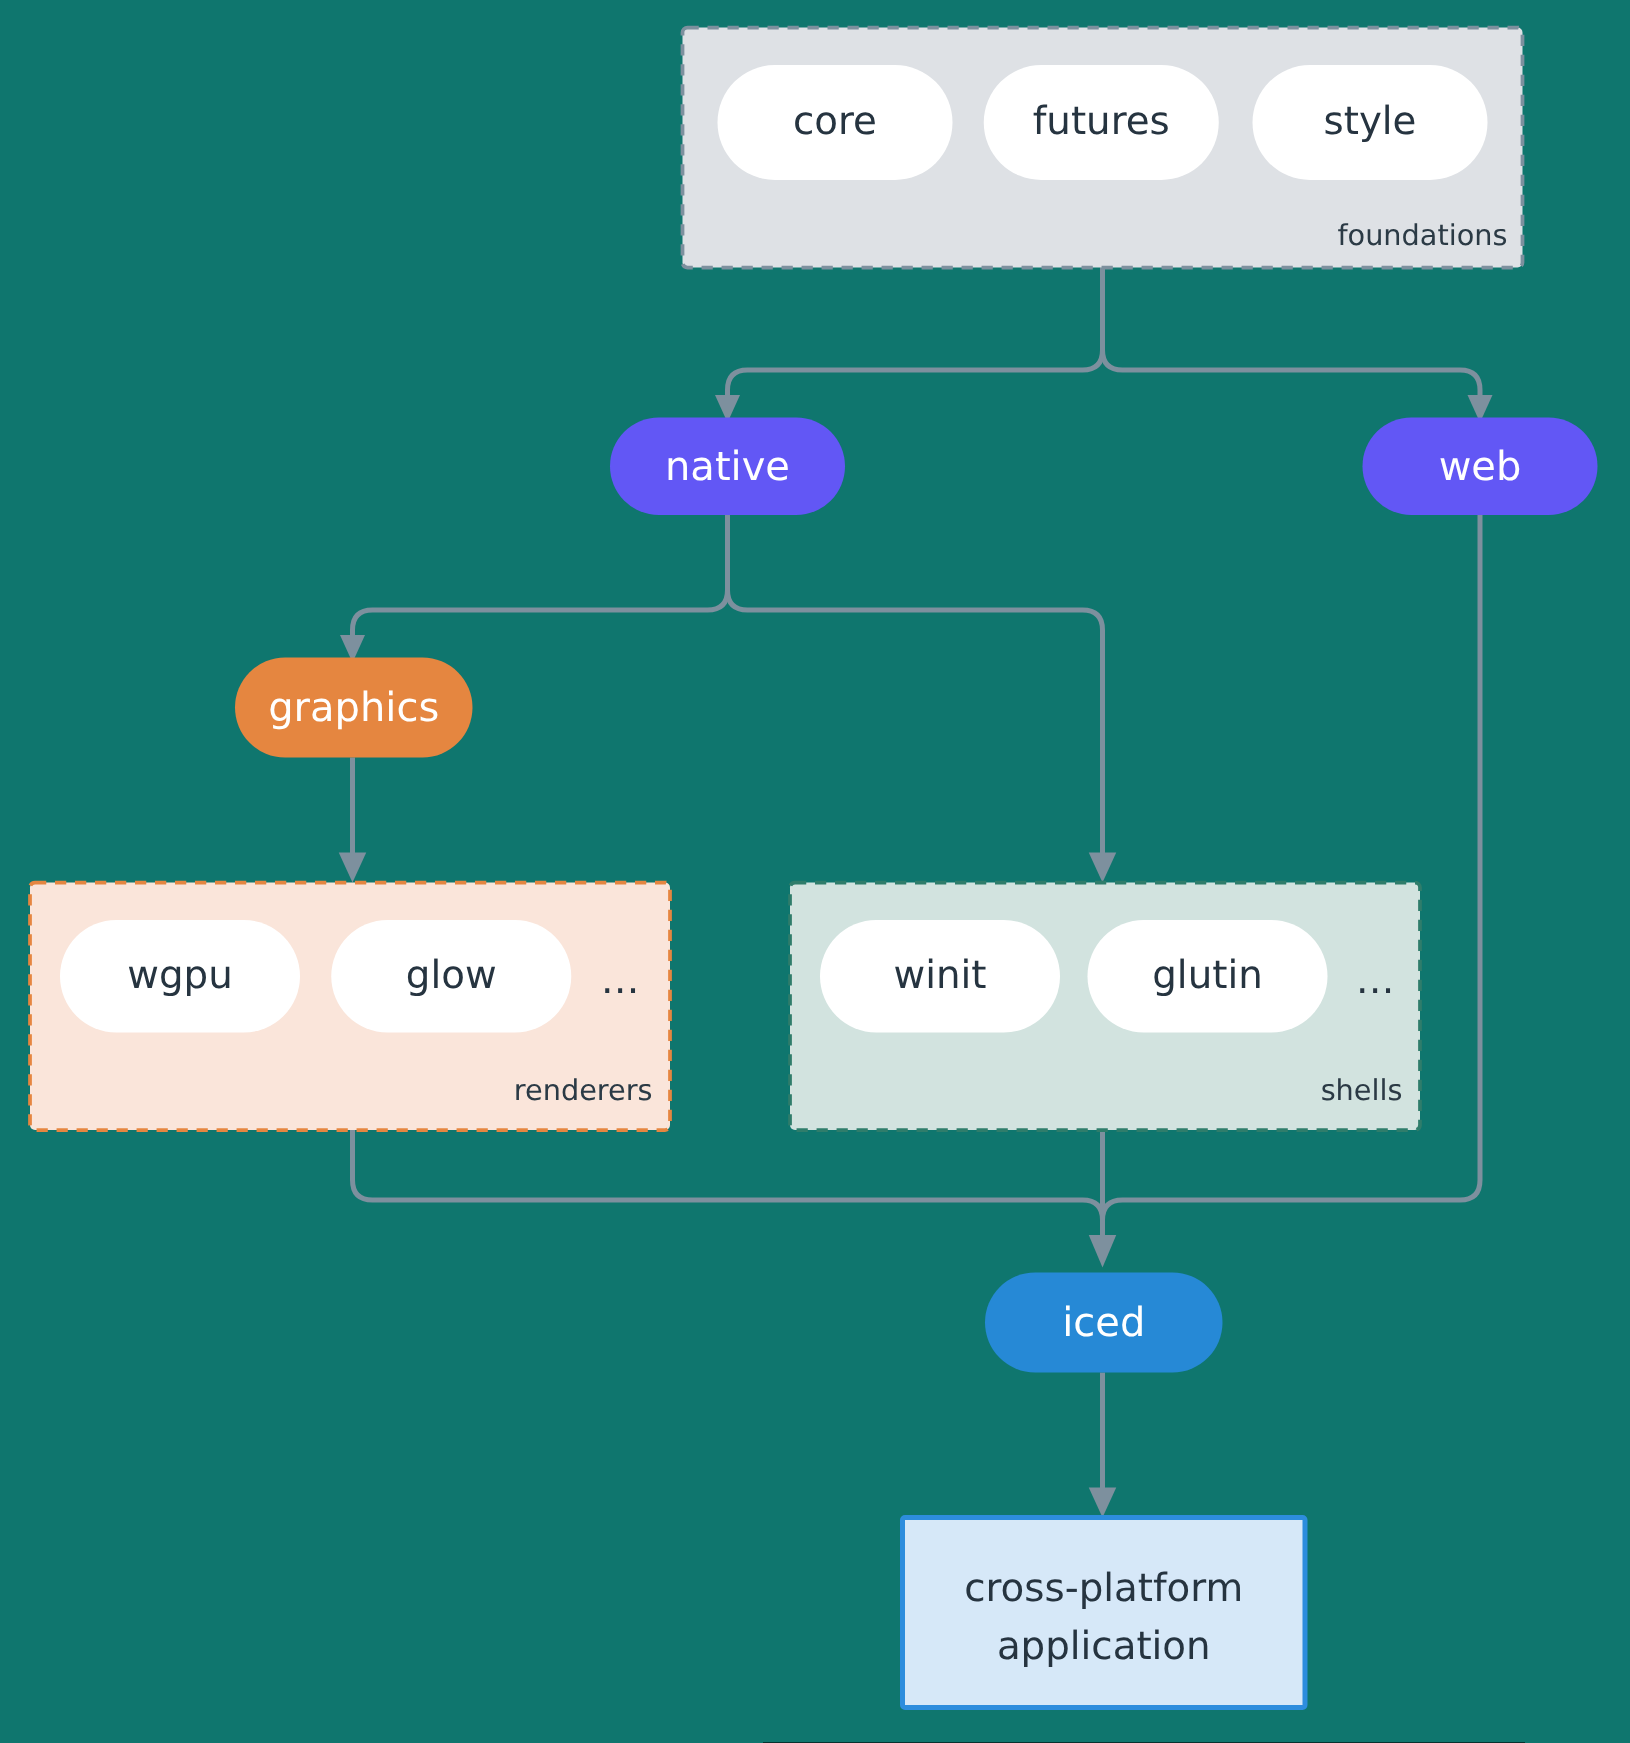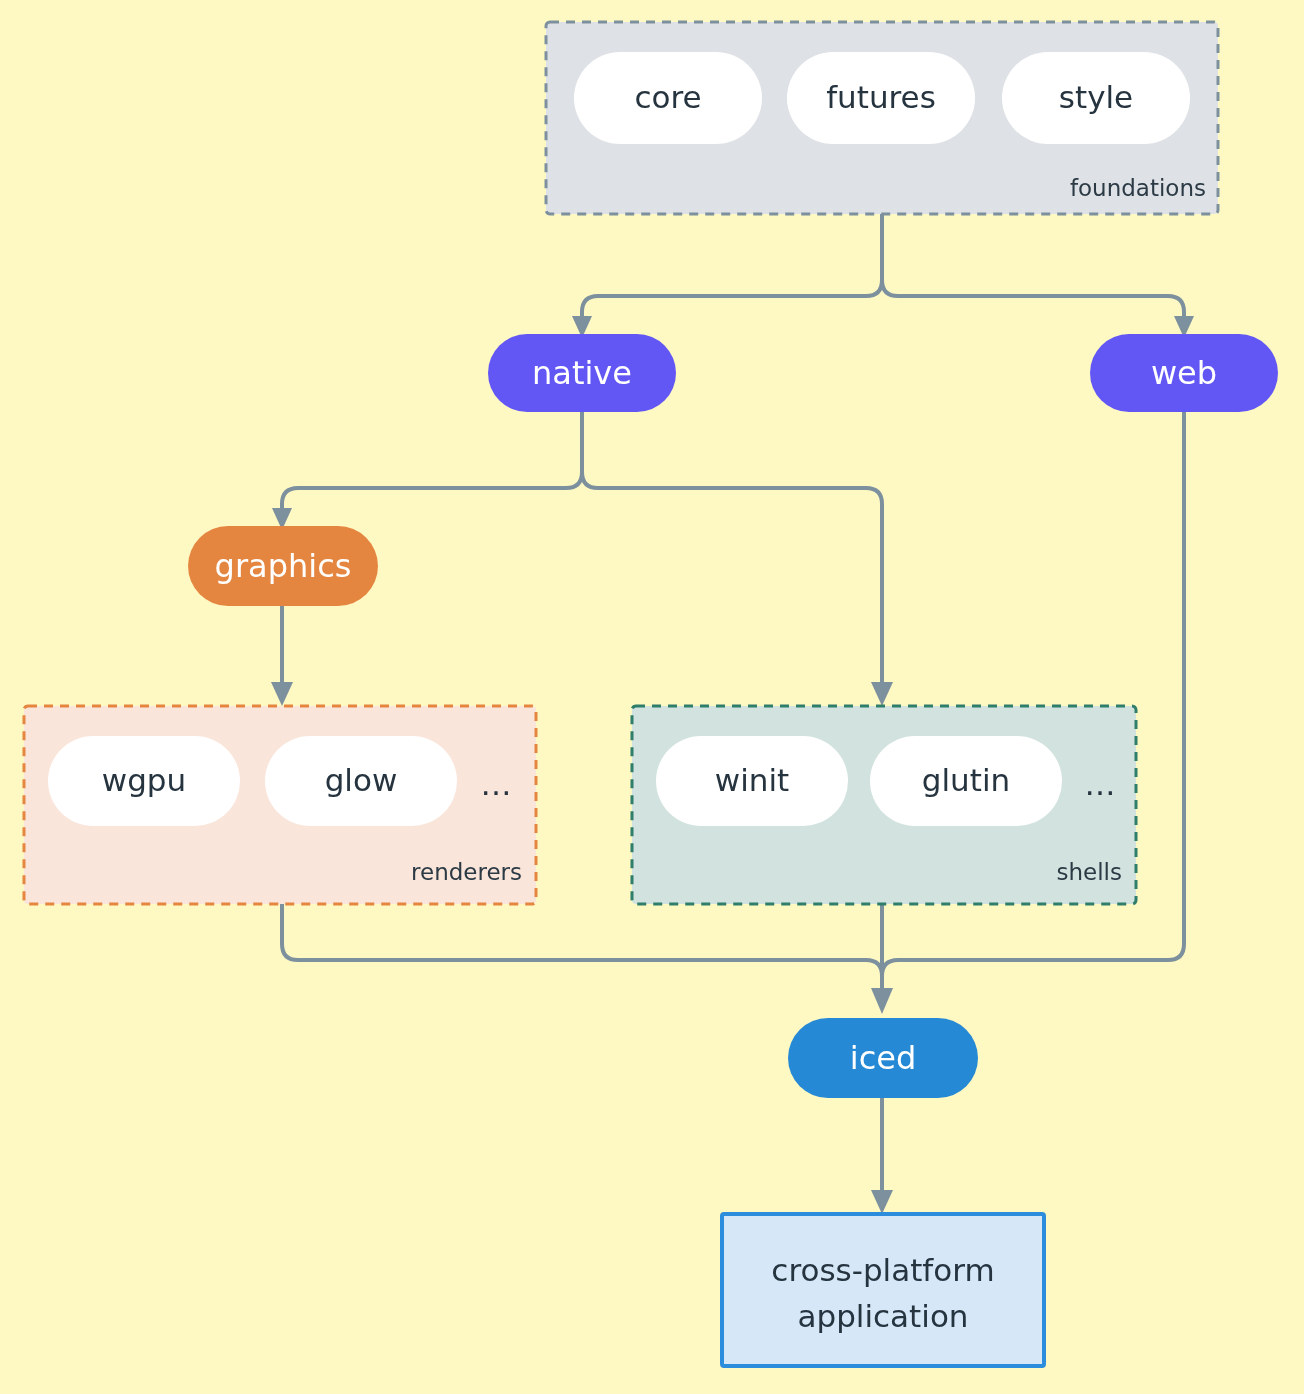--- a/index.html
+++ b/index.html
@@ -10,21 +10,21 @@
   body {
     width: 1304px;
     height: 1394px;
     overflow: hidden;
     font-family: "DejaVu Sans", sans-serif;
   }
   #diagram-root {
     position: relative;
     width: 1304px;
     height: 1394px;
-    background: #fef9c3;
+    background: #0f766e;
   }
   svg.diagram-canvas {
     position: absolute;
     top: 0;
     left: 0;
     width: 1304px;
     height: 1394px;
     display: block;
   }
   .grp-label {

